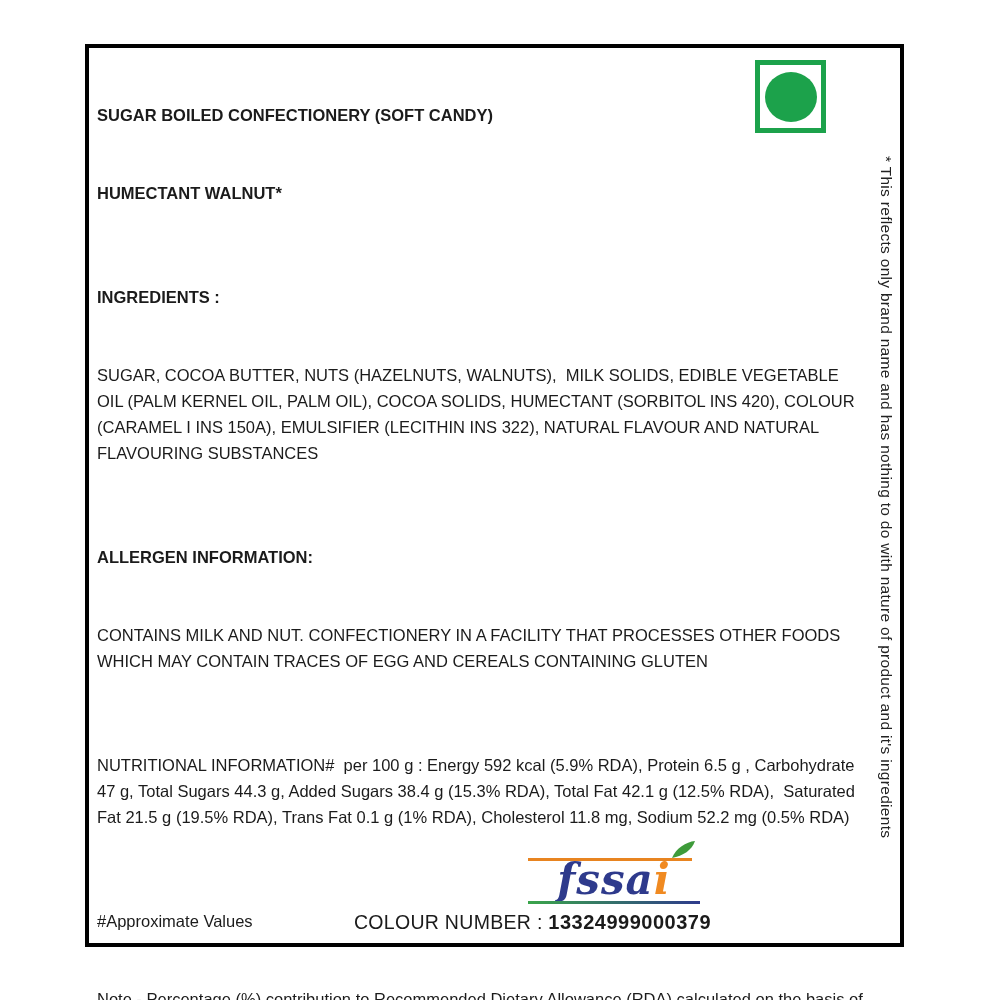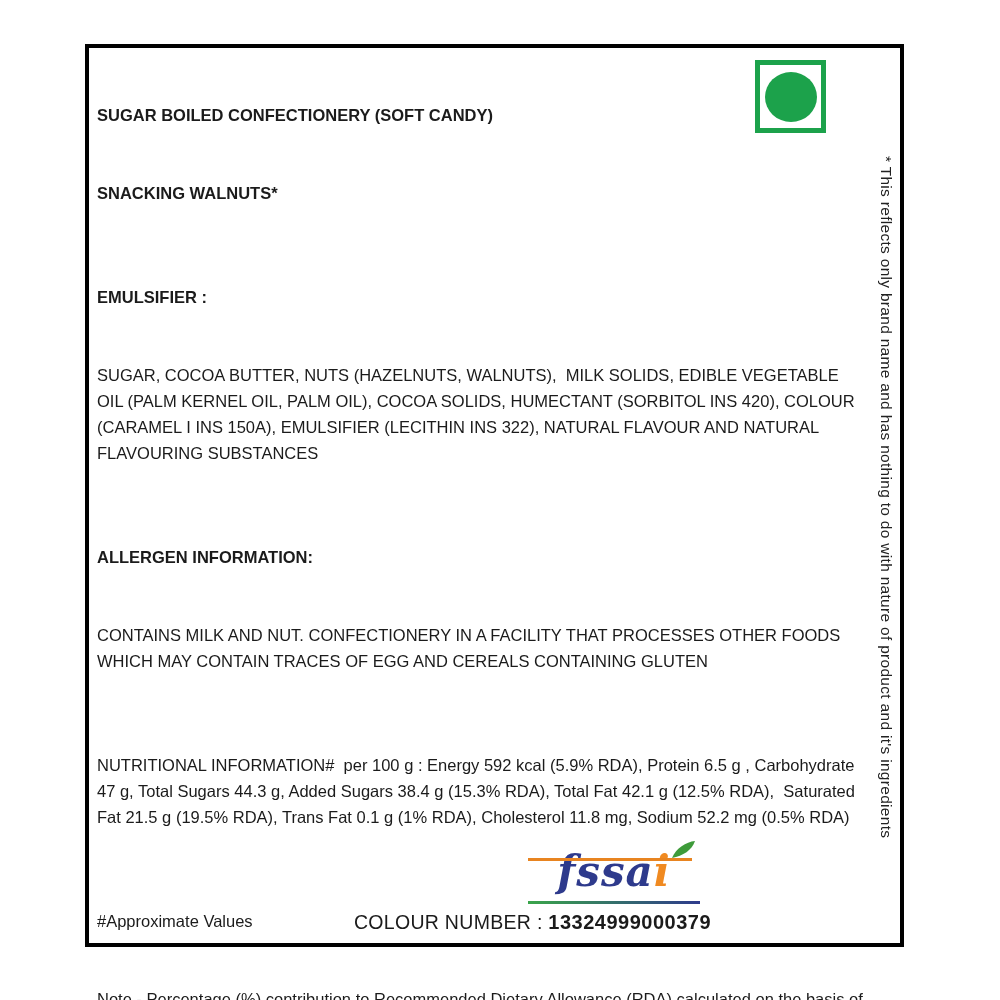--- a/index.html
+++ b/index.html
@@ -37,21 +37,21 @@
     font-size:15.5px;letter-spacing:0.3px;color:#222;
   }
 
   
   .fssai{
     position:absolute;left:437px;top:798px;width:176px;height:60px;
   }
   .fssai-word{
     position:relative;display:block;text-align:center;
     font-family:"DejaVu Serif", serif;font-style:italic;font-weight:bold;
-    font-size:42px;line-height:52px;color:#2E3A8C;letter-spacing:1px;
+    font-size:42px;line-height:52px;color:#2E3A8C;letter-spacing:1px;margin-top:8px;
   }
   .fssai-i{color:#F08A21;position:relative;}
   .fssai-topline{
     position:absolute;left:2px;right:10px;top:12px;height:3px;
     background:#E88420;z-index:2;
   }
   .fssai-underline{
     position:absolute;left:2px;right:2px;bottom:2px;height:3px;
     background:linear-gradient(to right,#3aa54a,#2E3A8C);
   }
@@ -67,23 +67,23 @@
   }
   .license .num{font-weight:bold;font-size:20px;letter-spacing:0.5px;}
 </style>
 </head>
 <body>
 
 <div class="frame">
 
   <div class="content">
     <p class="b">SUGAR BOILED CONFECTIONERY (SOFT CANDY)</p>
-    <p class="b">SNACKING WALNUTS*</p>
+    <p class="b">HUMECTANT WALNUT*</p>
 
-    <p class="b mt-head">EMULSIFIER :</p>
+    <p class="b mt-head">INGREDIENTS :</p>
     <p>SUGAR, COCOA BUTTER, NUTS (HAZELNUTS, WALNUTS),  MILK SOLIDS, EDIBLE VEGETABLE OIL (PALM KERNEL OIL, PALM OIL), COCOA SOLIDS, HUMECTANT (SORBITOL INS 420), COLOUR (CARAMEL I INS 150A), EMULSIFIER (LECITHIN INS 322), NATURAL FLAVOUR AND NATURAL FLAVOURING SUBSTANCES</p>
 
     <p class="b">ALLERGEN INFORMATION:</p>
     <p>CONTAINS MILK AND NUT. CONFECTIONERY IN A FACILITY THAT PROCESSES OTHER FOODS WHICH MAY CONTAIN TRACES OF EGG AND CEREALS CONTAINING GLUTEN</p>
 
     <p class="mt-nutr">NUTRITIONAL INFORMATION#  per 100 g : Energy 592 kcal (5.9% RDA), Protein 6.5 g , Carbohydrate 47 g, Total Sugars 44.3 g, Added Sugars 38.4 g (15.3% RDA), Total Fat 42.1 g (12.5% RDA),  Saturated Fat 21.5 g (19.5% RDA), Trans Fat 0.1 g (1% RDA), Cholesterol 11.8 mg, Sodium 52.2 mg (0.5% RDA)</p>
 
     <p class="mt-apx">#Approximate Values</p>
     <p>Note - Percentage (%) contribution to Recommended Dietary Allowance (RDA) calculated on the basis of 2000kcal energy requirement for average adult per day. %RDA represents serving size  20 g</p>
 

